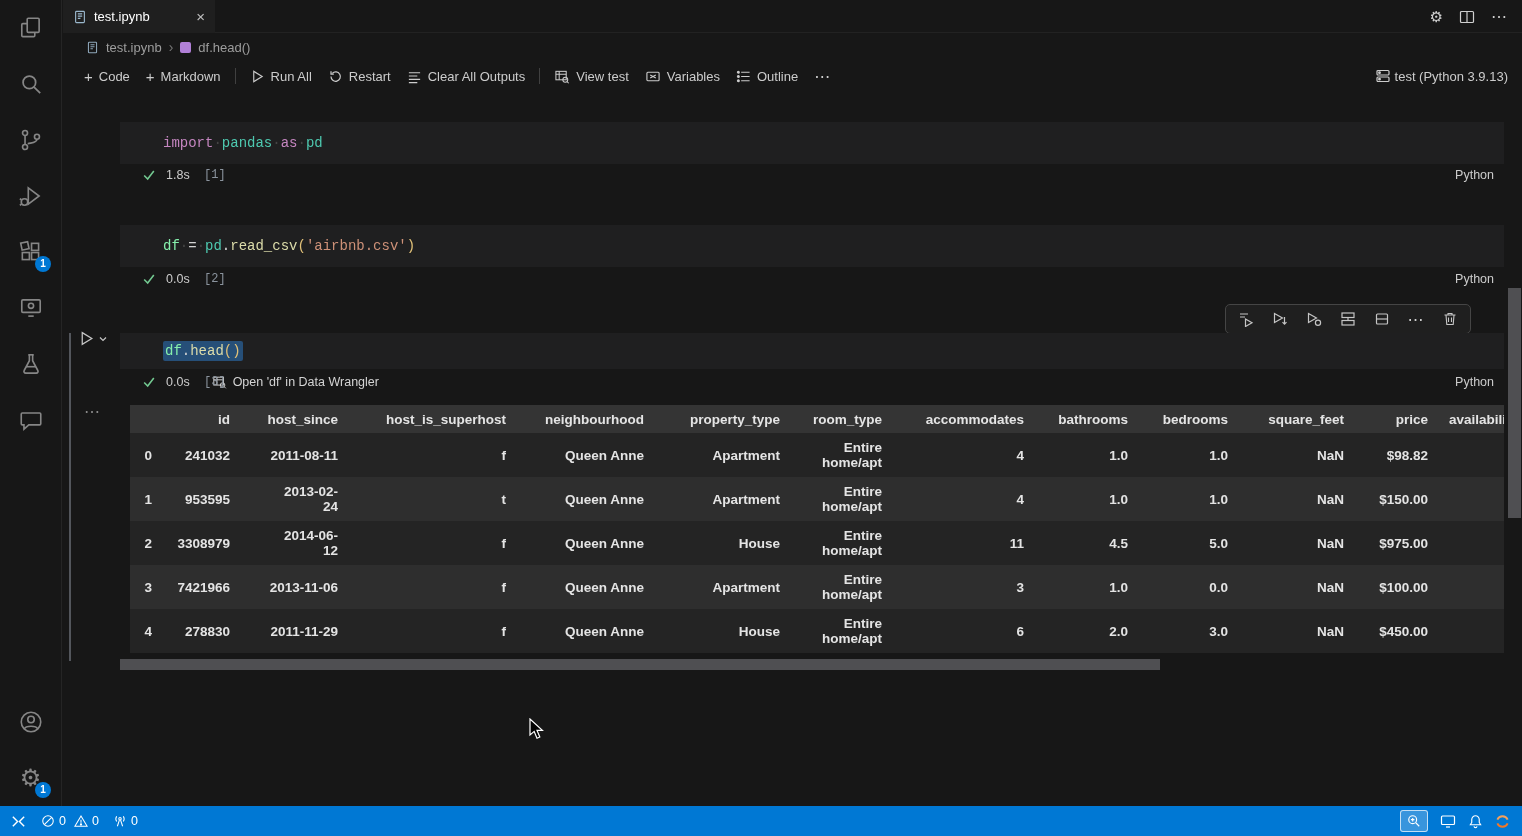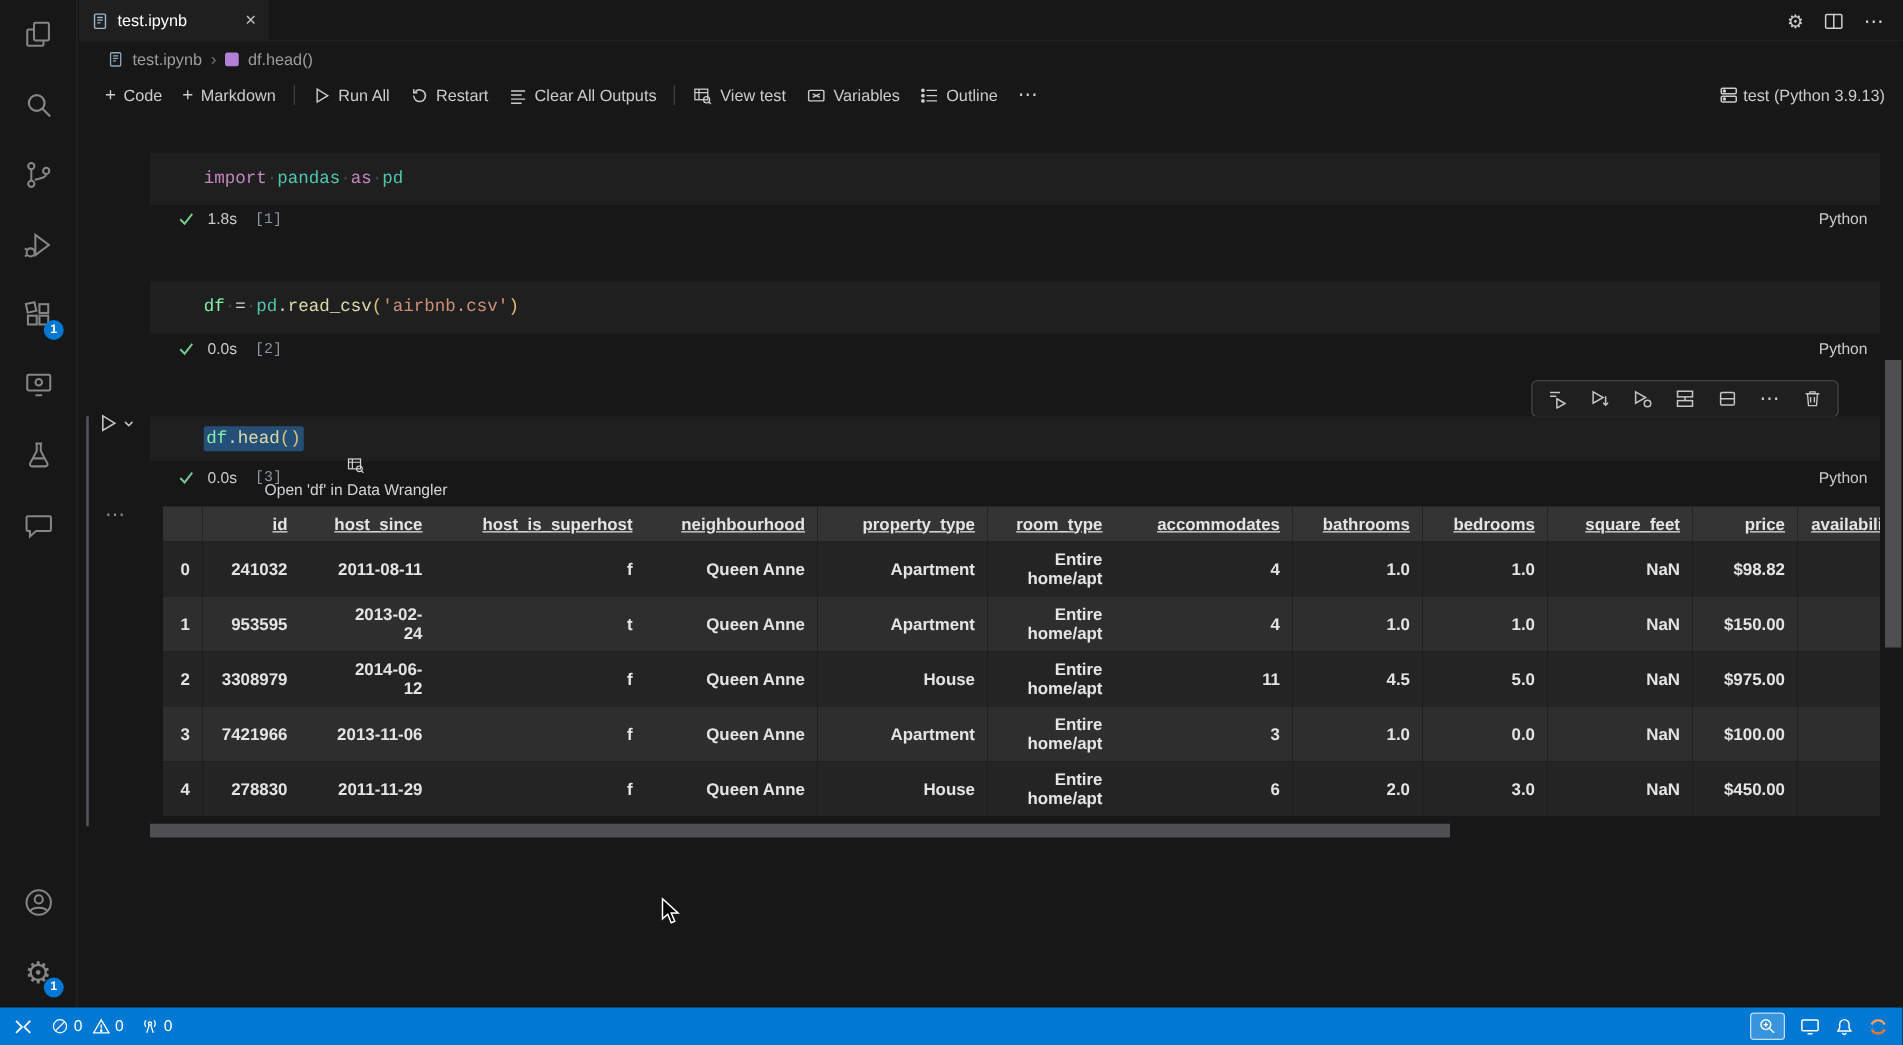--- a/index.html
+++ b/index.html
@@ -44,21 +44,21 @@
   .kernel { margin-left:auto; display:flex; align-items:center; gap:4px; cursor:pointer;text-align:right; }
 
   
   .mono { font-family:Liberation Mono, monospace; }
   .cell-editor { position:absolute; left:120px; width:1384px; height:42px; background:#1f1f20;
     display:flex; align-items:center; padding-left:43px; font-size:14px; }
   .cell-status { position:absolute; left:120px; width:1384px; height:24px; display:flex;
     align-items:center; padding-left:22px; gap:10px; font-size:12.5px; color:#cccccc; }
   .exec-count { position:absolute; left:84px; font-size:12px; color:#8b949e; }
   .lang-label { position:absolute; right:10px; font-size:12.5px; color:#cccccc; }
-  .dw-link { display:flex; align-items:center; gap:6px; margin-left:12px; cursor:pointer; color:#d4d4d4;flex-direction:column; }
+  .dw-link { display:flex; align-items:center; gap:6px; margin-left:12px; cursor:pointer; color:#d4d4d4; }
 
   .tk-kw{color:#c586c0} .tk-mod{color:#4ec9b0} .tk-var{color:#86efac} .tk-fn{color:#dcdcaa}
   .tk-str{color:#ce9178} .tk-op{color:#d4d4d4} .tk-br{color:#e0c078} .tk-ws{color:#454545}
   .code-sel { background:#264f78; border-radius:2px; padding:2px 2px; }
 
   .run-controls { position:absolute; left:78px; top:330px; display:flex; align-items:center;
     gap:3px; cursor:pointer; color:#c5c5c5; }
   .focus-bar { position:absolute; left:69px; top:333px; width:2px; height:328px; background:#53565c; }
 
   
@@ -68,21 +68,21 @@
   .ct-btn { width:32px; height:26px; display:flex; align-items:center; justify-content:center;
     cursor:pointer; color:#c5c5c5; border-radius:4px; }
 
   
   .output-more { position:absolute; left:84px; top:402px; font-size:16px; color:#8a8a8a;
     letter-spacing:1px; cursor:pointer; }
   .table-clip { position:absolute; left:130px; top:405px; width:1374px; height:248px; overflow:hidden; }
   table#df-table { width:1398px; table-layout:fixed; border-collapse:collapse;
     font-size:13.5px; font-weight:bold; color:#e4e4e4; }
   #df-table th { height:28px; background:#343434; text-align:right; padding:2px 10px 2px 4px;
-    font-weight:bold; overflow:hidden;text-decoration:underline; }
+    font-weight:bold; overflow:hidden; }
   #df-table td { height:44px; text-align:right; padding:4px 10px 4px 4px; vertical-align:middle;
     white-space:pre-line; overflow:hidden; }
   #df-table tbody tr:nth-child(odd) { background:#242424; }
   #df-table tbody tr:nth-child(even) { background:#2e2e2e; }
 
   .h-scrollbar { position:absolute; left:120px; top:659px; width:1040px; height:11px; background:#4f4f52; cursor:pointer; }
   .v-scrollbar { position:absolute; left:1508px; top:288px; width:13px; height:230px; background:#4f4f52; cursor:pointer; }
 
   
   .status-bar { position:absolute; left:0; top:806px; width:1522px; height:30px;

